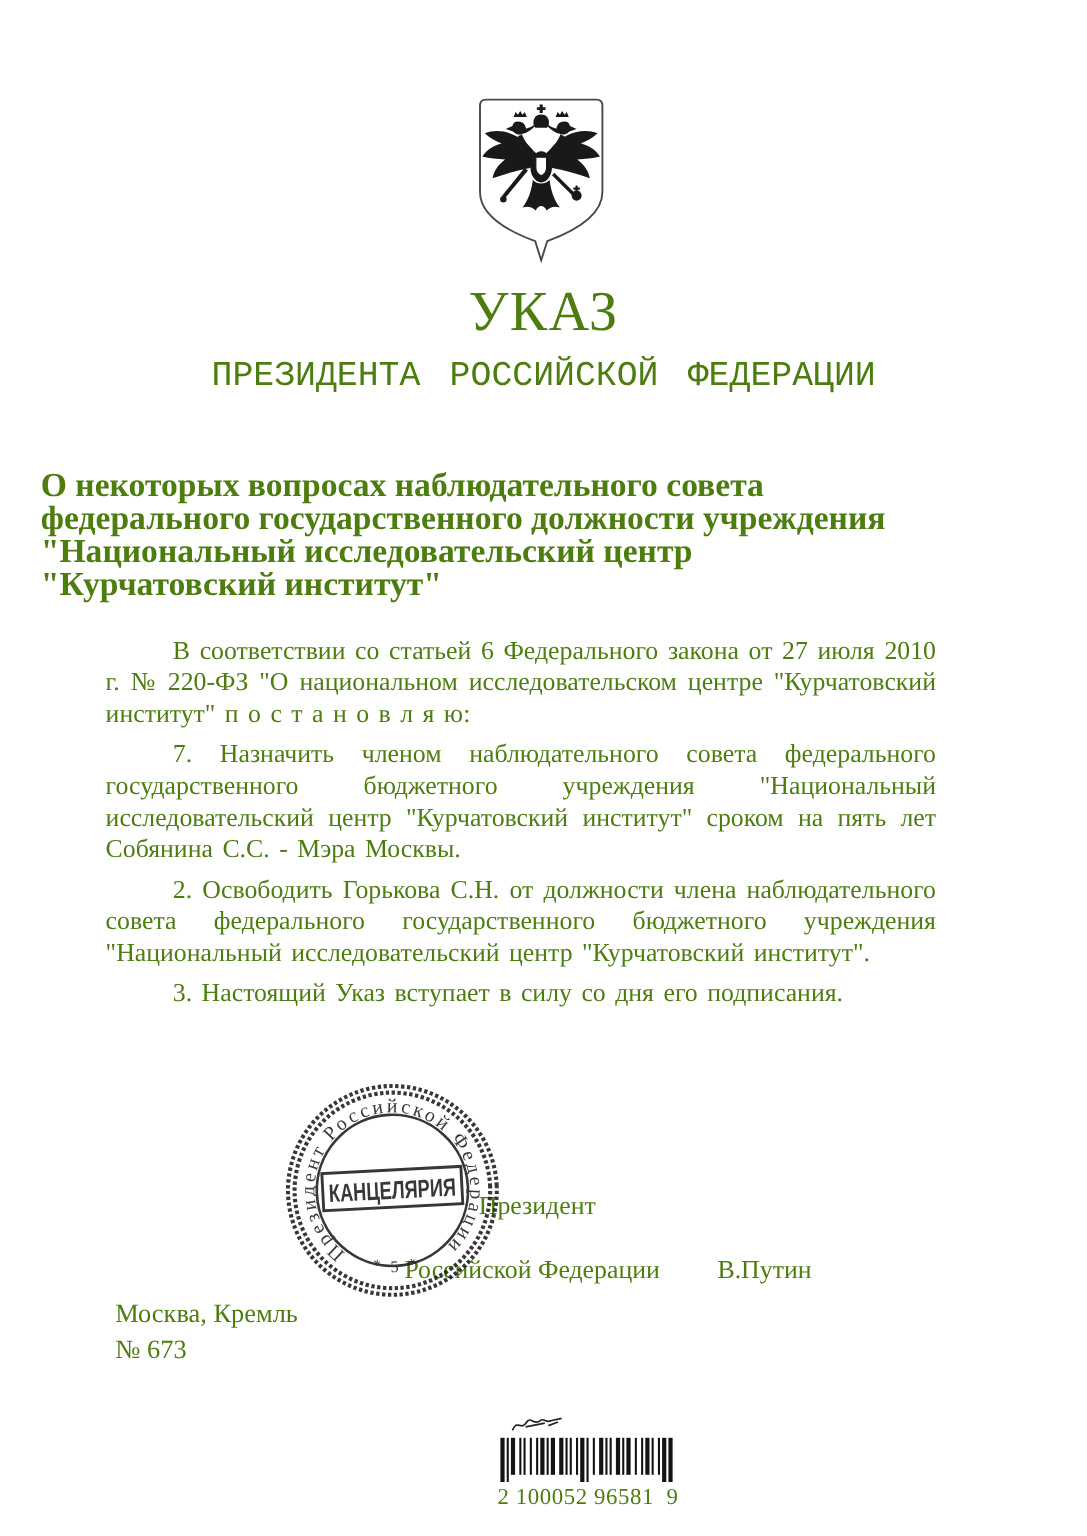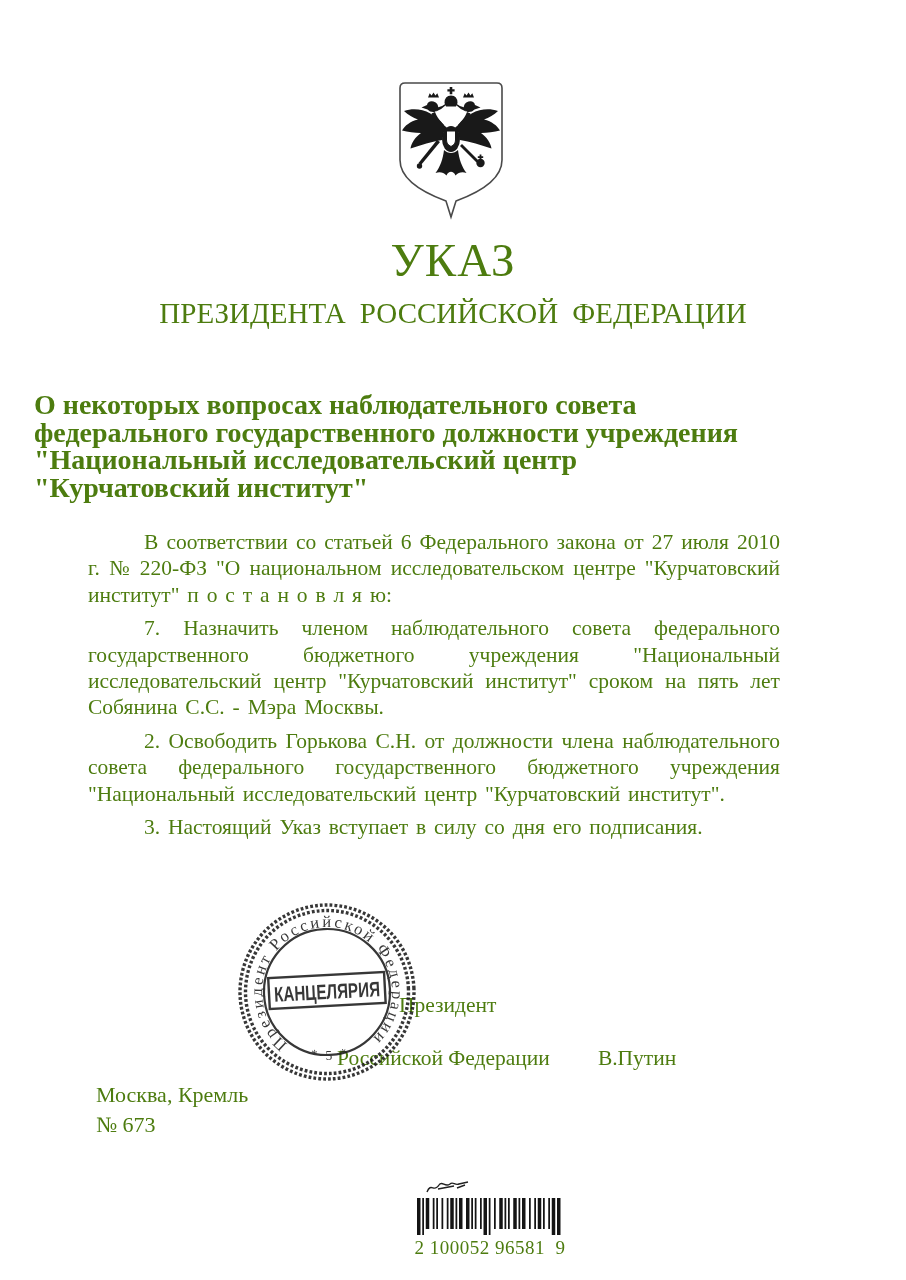--- a/index.html
+++ b/index.html
@@ -4,21 +4,21 @@
 <style>
   html,body{margin:0;padding:0;background:#ffffff;}
   .page{
     position:relative;width:906px;height:1280px;background:#ffffff;
     font-family:"Liberation Serif","DejaVu Serif",serif;color:#4d7c0f;overflow:hidden;
   }
   .emblem{position:absolute;left:390px;top:80px;width:122px;height:146px;}
   .doc-type{position:absolute;left:0;top:233px;width:906px;text-align:center;
     font-size:47px;letter-spacing:1px;}
   .authority{position:absolute;left:0;top:297px;width:906px;text-align:center;
-    font-size:29px;word-spacing:7px;}
+    font-size:29px;word-spacing:7px;font-family:Liberation Mono, monospace;}
   .subject{position:absolute;left:0;top:391px;width:906px;
     font-weight:bold;font-size:28px;line-height:27.5px;padding-left:34px;}
   .body-text{position:absolute;left:88px;top:529px;width:692px;
     font-size:21.5px;line-height:26.4px;text-align:justify;}
   .body-text p{margin:0 0 7px 0;text-indent:56px;word-spacing:2.5px;}
   .signature{position:absolute;left:337px;top:991px;font-size:21.5px;line-height:29px;}
   .sig-line1{padding-left:62px;}
   .sig-line2{display:flex;gap:48px;white-space:nowrap;margin-top:24px;}
   .stamp{position:absolute;left:229px;top:894px;width:196px;height:196px;opacity:0.88;}
   .issue{position:absolute;left:96px;top:1080px;font-size:22px;line-height:29.5px;}

